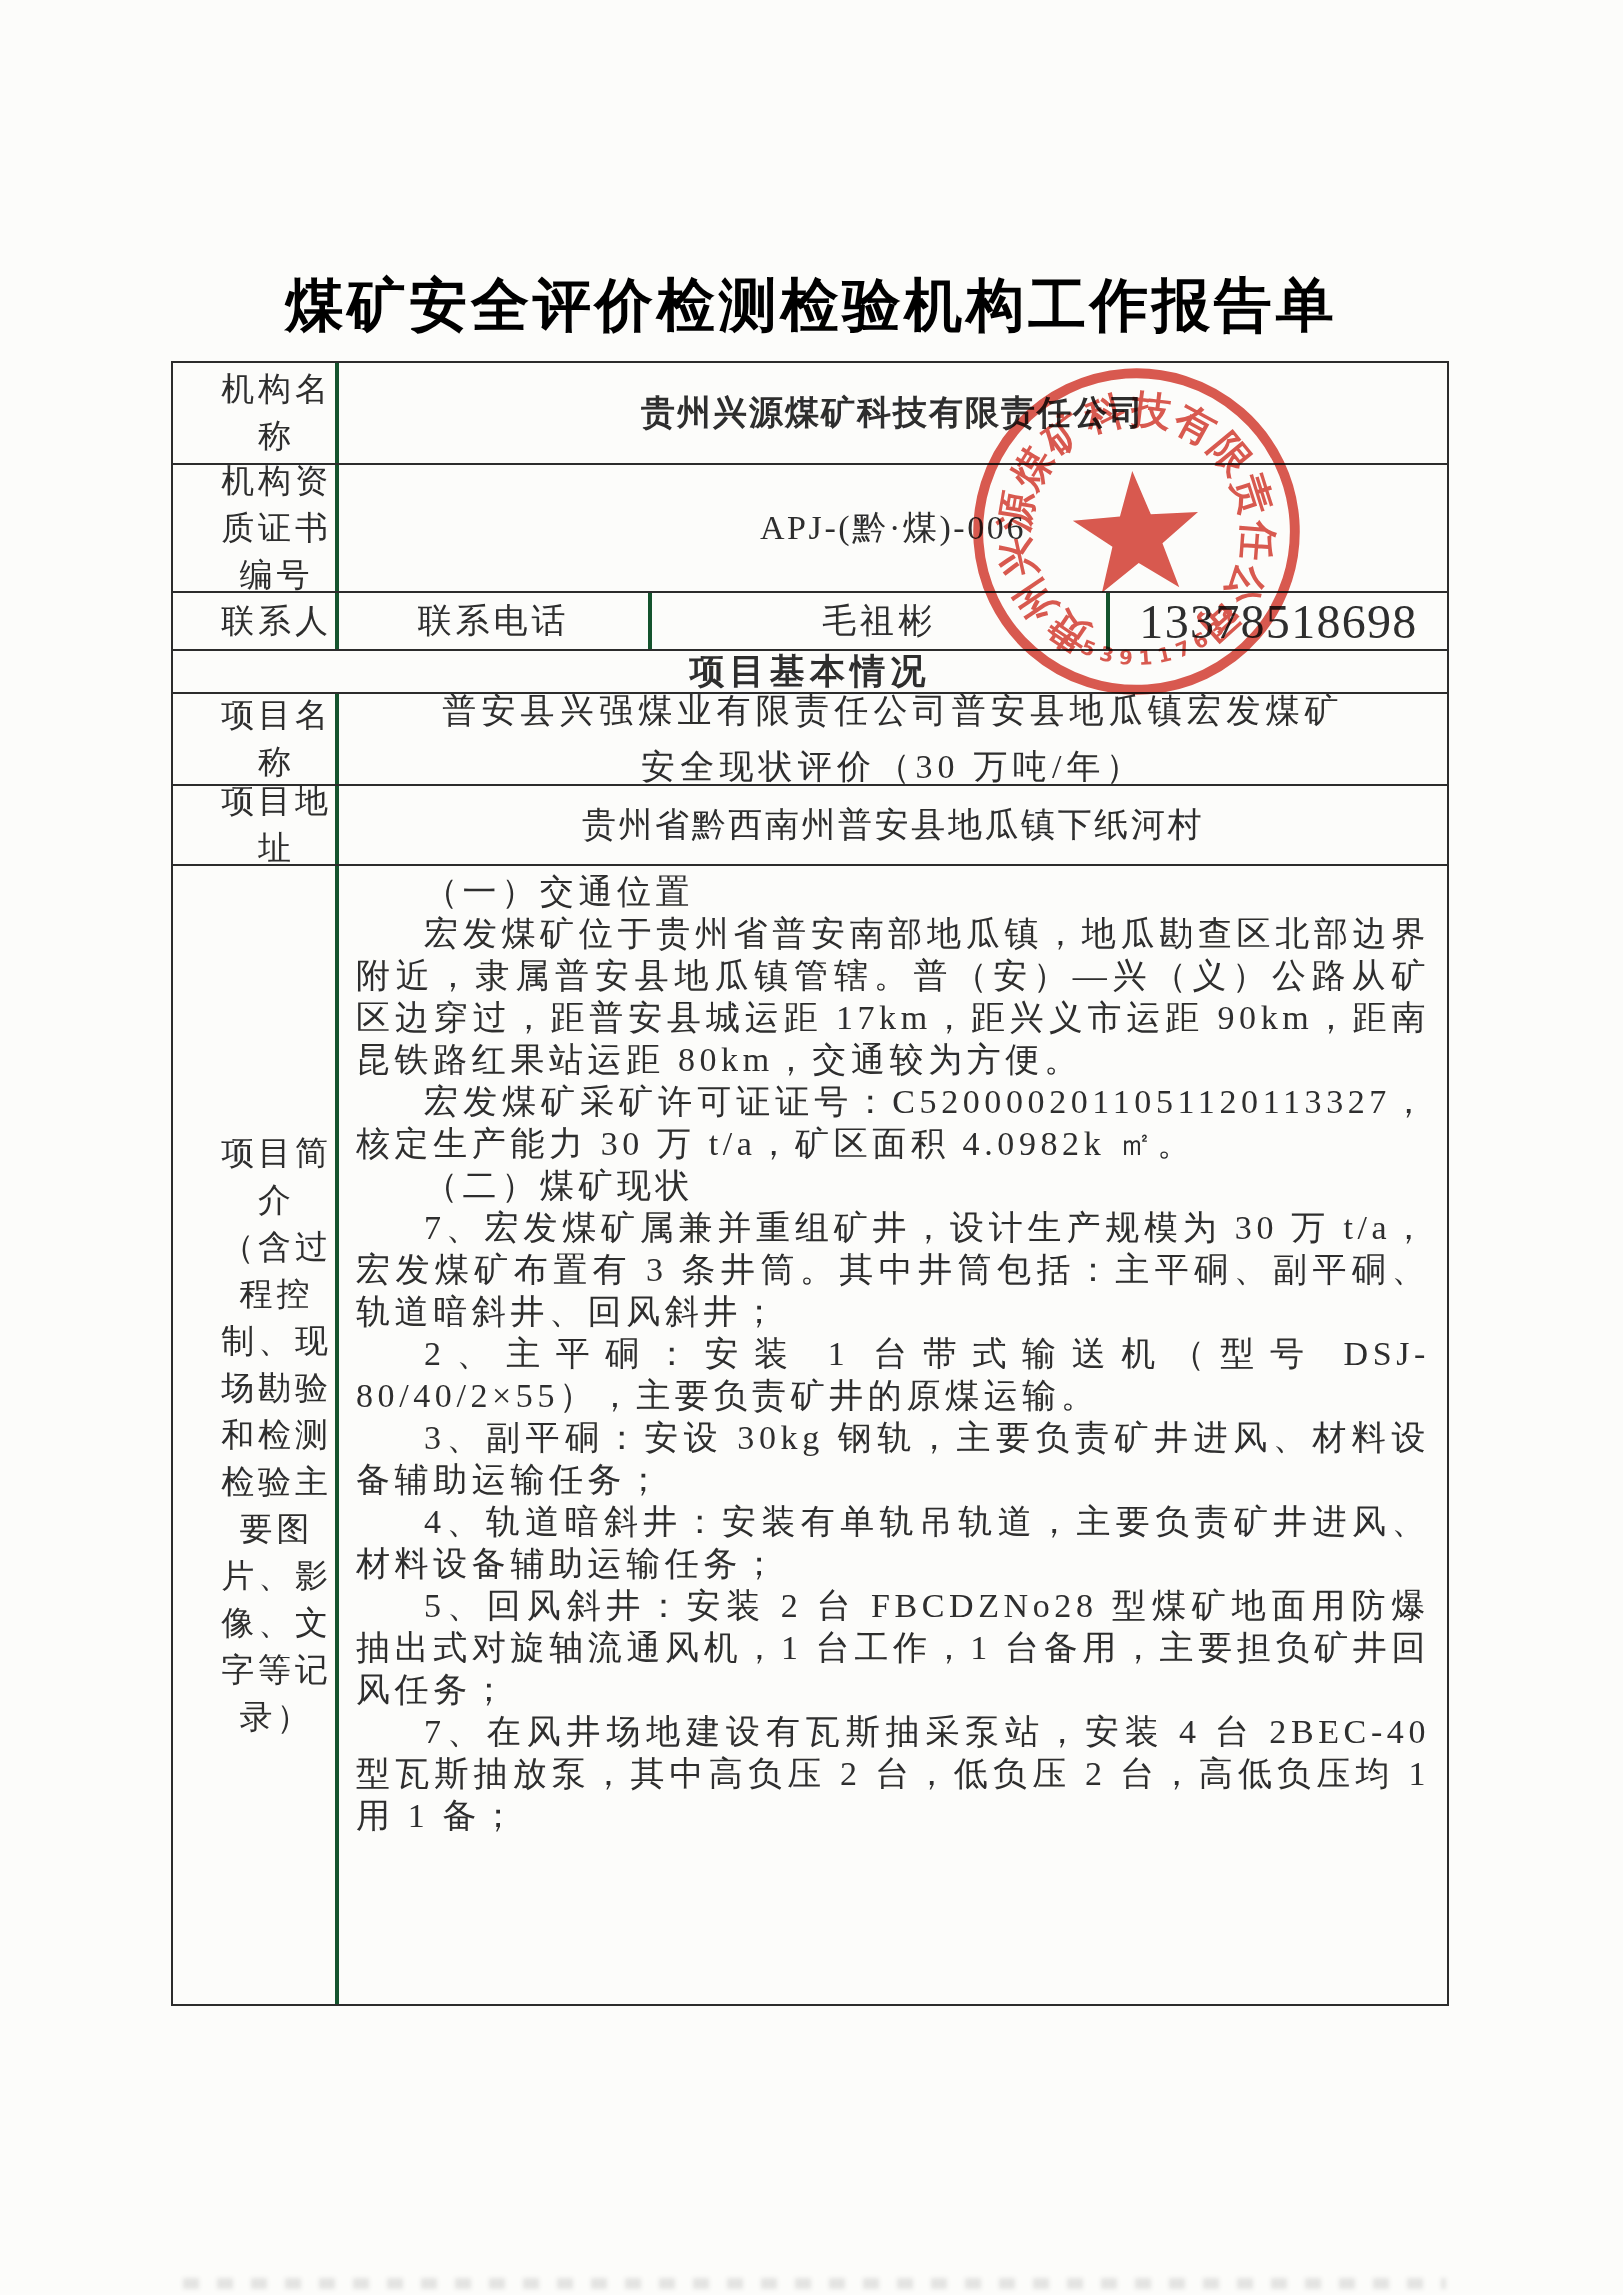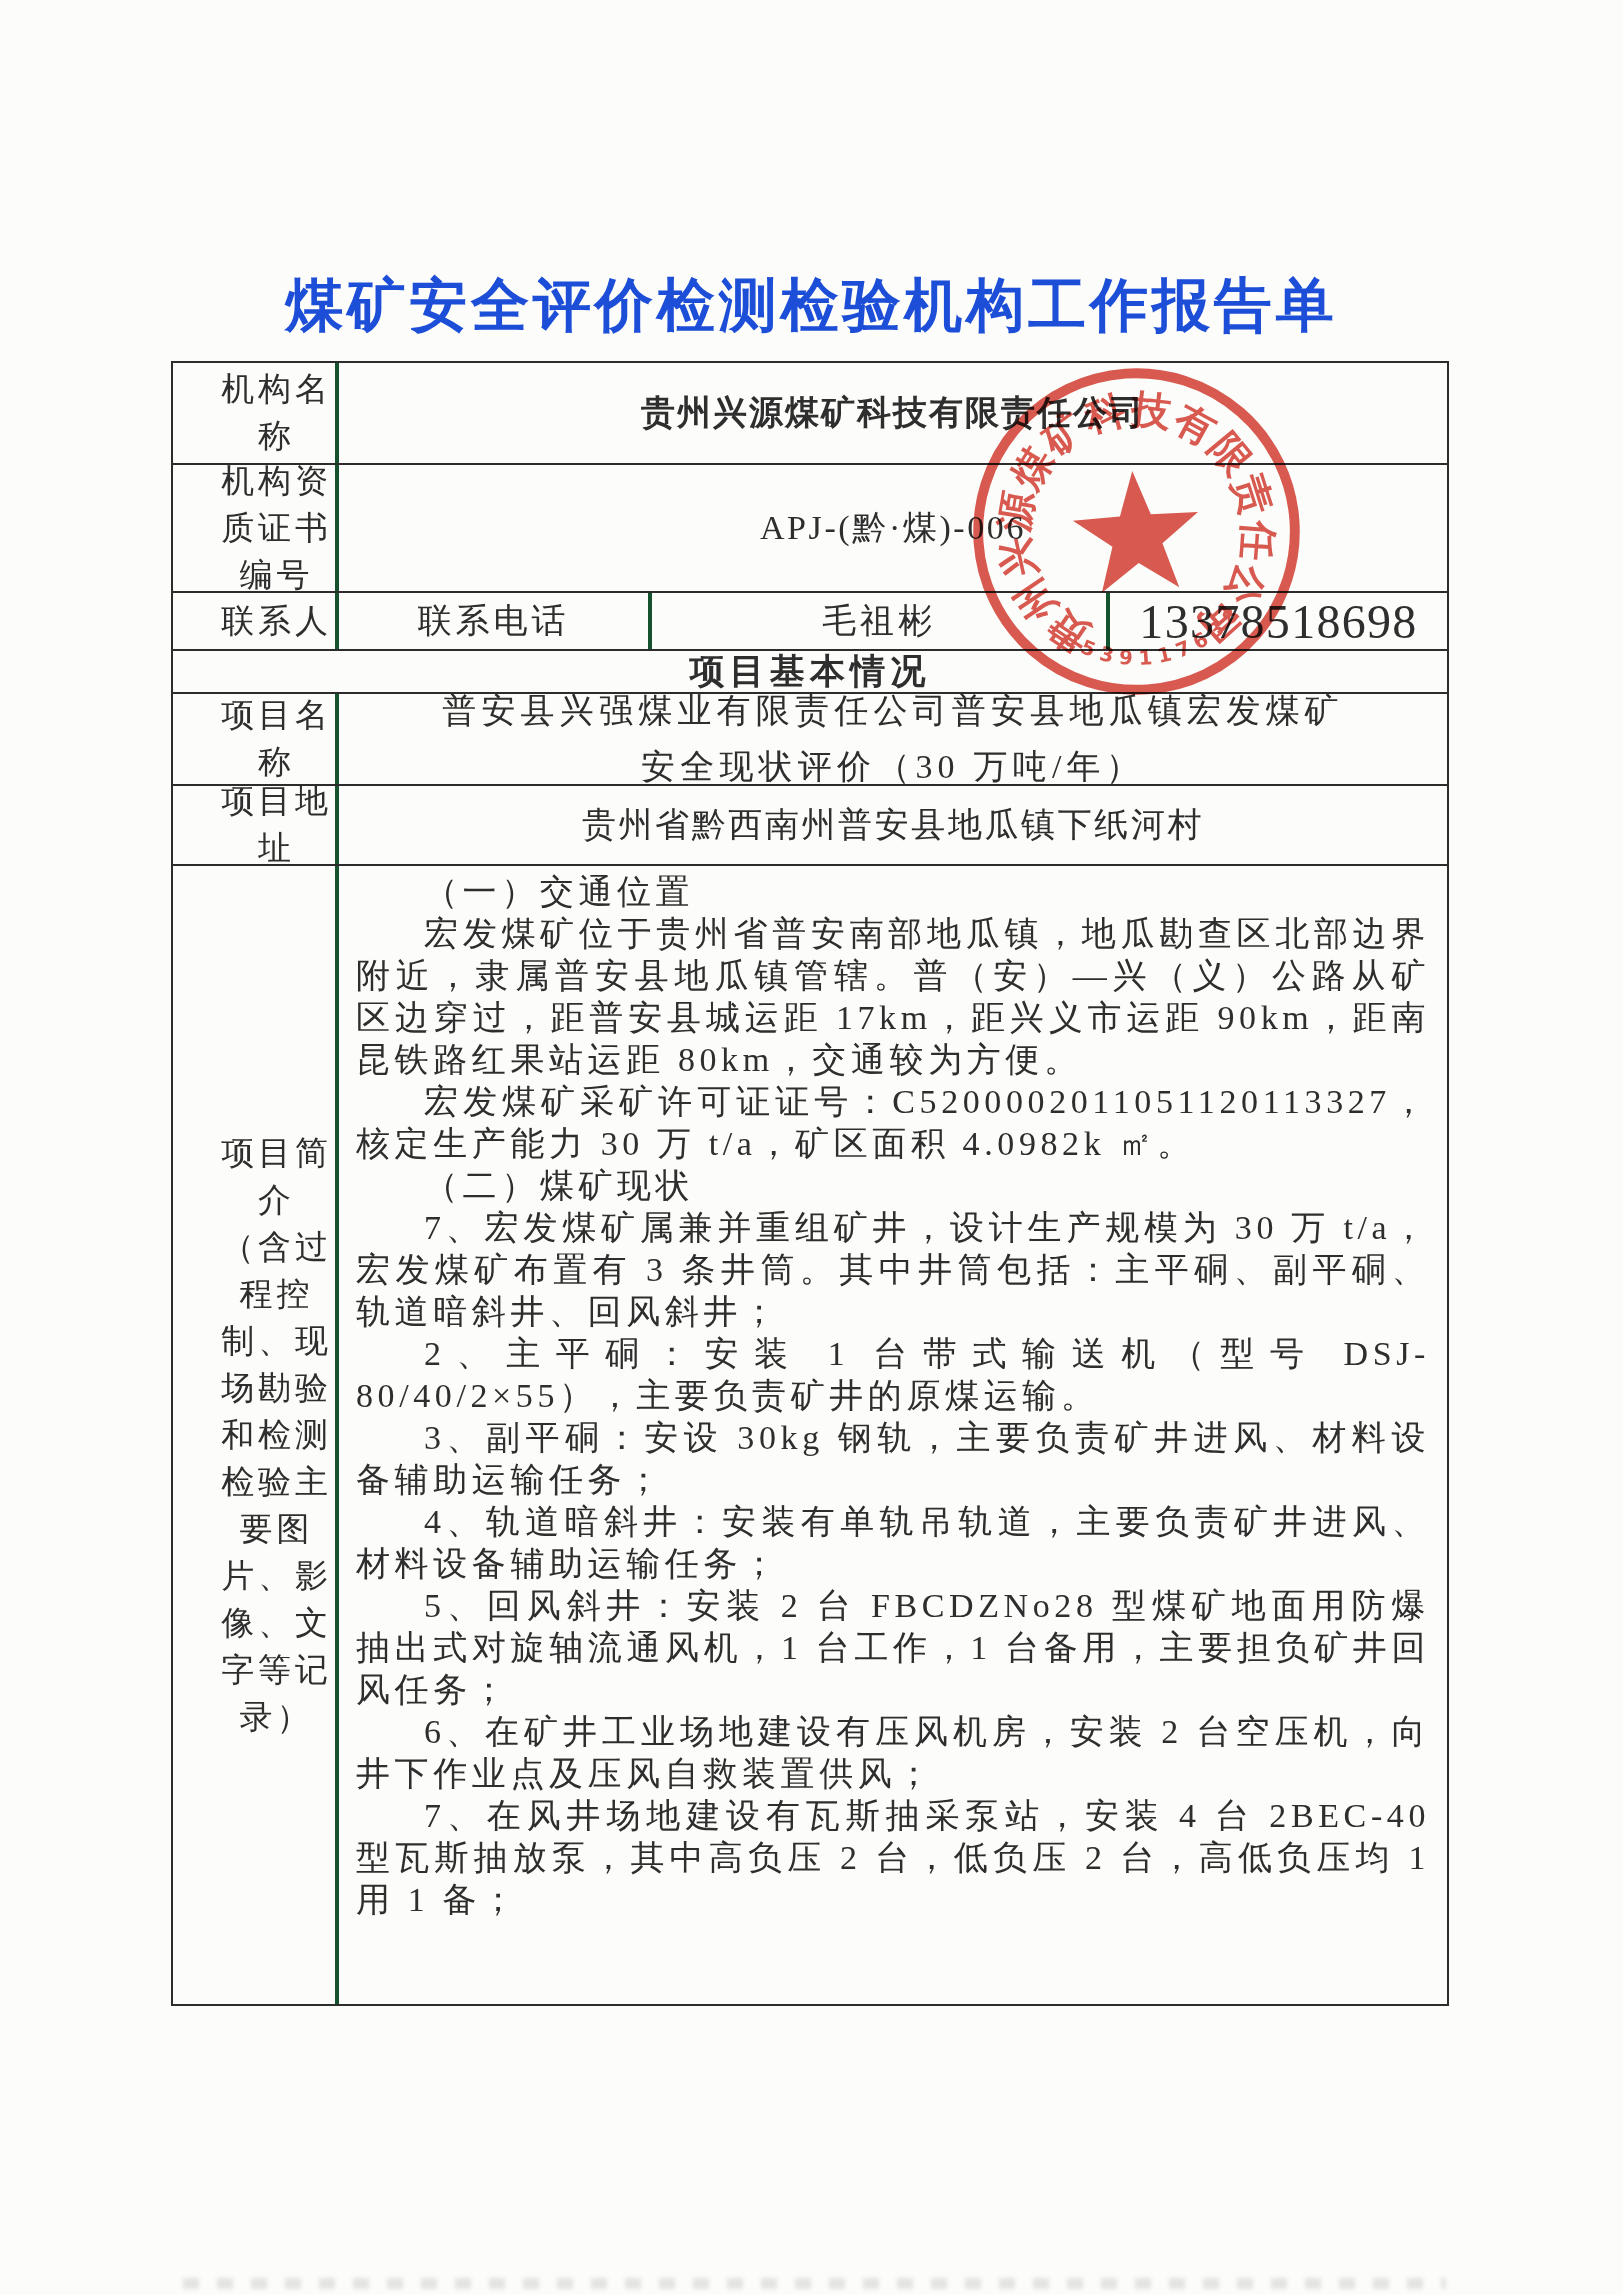--- a/index.html
+++ b/index.html
@@ -7,21 +7,21 @@
     width:1623px;height:2295px;position:relative;
     background:#fcfcfa;
     font-family:"Liberation Serif", serif;
     color:#2e2e2e;
     overflow:hidden;
   }
   .page-title{
     position:absolute;top:267px;left:0;width:100%;
     text-align:center;
     font-size:58px;font-weight:bold;letter-spacing:3.9px;
-    color:#1d4ed8;margin:0;
+    color:#000000;margin:0;
   }
   
   .doc-table{
     position:absolute;left:171px;top:361px;
     width:1278px;height:1645px;
     border:2.6px solid #2c2c2c;
     box-sizing:border-box;
     display:flex;flex-direction:column;
     background:transparent;
   }
@@ -151,21 +151,20 @@
     <div class="cell intro-content">
       <p>（一）交通位置</p>
       <p>宏发煤矿位于贵州省普安南部地瓜镇，地瓜勘查区北部边界附近，隶属普安县地瓜镇管辖。普（安）—兴（义）公路从矿区边穿过，距普安县城运距 17km，距兴义市运距 90km，距南昆铁路红果站运距 80km，交通较为方便。</p>
       <p>宏发煤矿采矿许可证证号：C5200002011051120113327，核定生产能力 30 万 t/a，矿区面积 4.0982k ㎡。</p>
       <p>（二）煤矿现状</p>
       <p>7、宏发煤矿属兼并重组矿井，设计生产规模为 30 万 t/a，宏发煤矿布置有 3 条井筒。其中井筒包括：主平硐、副平硐、轨道暗斜井、回风斜井；</p>
       <p>2、主平硐：安装 1 台带式输送机（型号 DSJ-80/40/2×55），主要负责矿井的原煤运输。</p>
       <p>3、副平硐：安设 30kg 钢轨，主要负责矿井进风、材料设备辅助运输任务；</p>
       <p>4、轨道暗斜井：安装有单轨吊轨道，主要负责矿井进风、材料设备辅助运输任务；</p>
       <p>5、回风斜井：安装 2 台 FBCDZNo28 型煤矿地面用防爆抽出式对旋轴流通风机，1 台工作，1 台备用，主要担负矿井回风任务；</p>
-      <p>6、在矿井工业场地建设有压风机房，安装 2 台空压机，向井下作业点及压风自救装置供风；</p>
       <p>7、在风井场地建设有瓦斯抽采泵站，安装 4 台 2BEC-40 型瓦斯抽放泵，其中高负压 2 台，低负压 2 台，高低负压均 1 用 1 备；</p>
     </div>
   </div>
 
 </div>
 
 <div class="stamp" style="color: rgb(212, 58, 46);">
   <svg viewBox="0 0 520 520">
     <circle cx="260" cy="260" r="240" fill="none" stroke="currentColor" stroke-width="15"></circle>
     <polygon points="260,168 283.5,235.6 355.1,237.1 298,280.4 318.8,348.9 260,308 201.2,348.9 222,280.4 164.9,237.1 236.5,235.6" fill="currentColor"></polygon>

